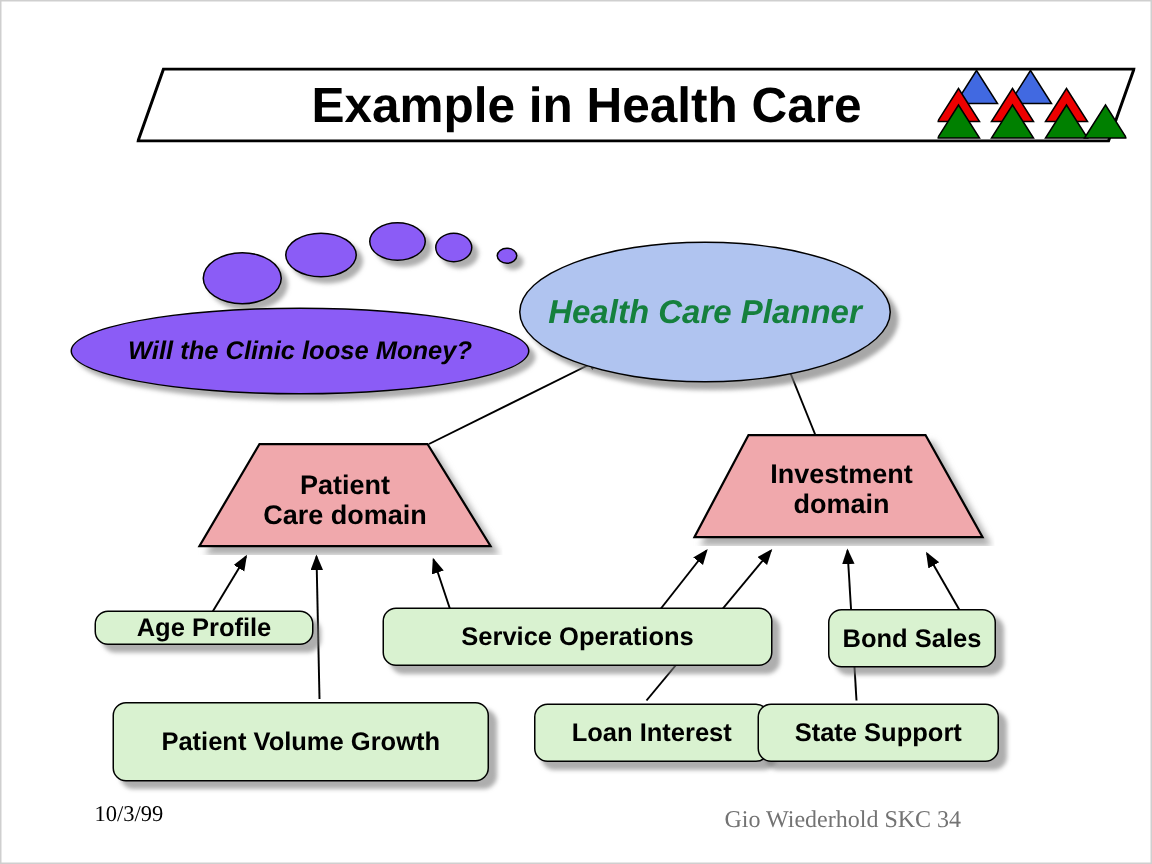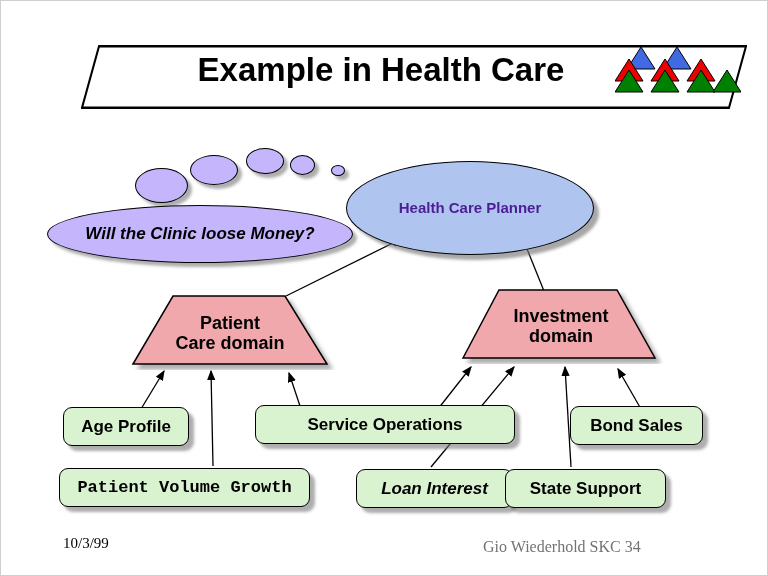--- a/index.html
+++ b/index.html
@@ -14,24 +14,24 @@
     background: #ffffff;
     overflow: hidden;
     font-family: "Liberation Sans", sans-serif;
     border: 1px solid #cfcfcf;
     box-sizing: border-box;
   }
 
   
   #title-banner {
     position: absolute;
-    left: 80px;
+    left: 90px;
     top: 44px;
     width: 666px;
-    height: 64px;
+    height: 50px;
   }
   #title-banner .banner-shape {
     position: absolute;
     left: 0; top: 0;
     width: 100%; height: 100%;
   }
   #title-text {
     position: absolute;
     left: 60px;
     top: 6px;
@@ -80,21 +80,21 @@
     border-radius: 50%;
     border: 1px solid #000000;
     box-sizing: border-box;
     box-shadow: 5px 5px 3px rgba(120,120,120,0.65);
   }
 
   
   .bubble {
     position: absolute;
     border-radius: 50%;
-    background: #c4b5fd;
+    background: #8b5cf6;
     border: 1px solid #000000;
     box-sizing: border-box;
     box-shadow: 4px 4px 3px rgba(120,120,120,0.6);
   }
 
   
   .trap-node { position: absolute; }
   .trap-node .shape {
     position: absolute;
     left: 0; top: 0;
@@ -198,21 +198,21 @@
   <div class="bubble" style="left:289px; top:154px; width:25px; height:20px;"></div>
   <div class="bubble" style="left:245px; top:147px; width:38px; height:26px;"></div>
   <div class="bubble" style="left:189px; top:154px; width:48px; height:30px;"></div>
   <div class="bubble" style="left:134px; top:167px; width:53px; height:35px;"></div>
   <div class="bubble" style="left:46px; top:204px; width:306px; height:58px;">
     <div class="node-label" style="font-size:17px; font-style:italic;">Will the Clinic loose Money?</div>
   </div>
 
   <div class="ellipse-node" style="left:345px; top:160px; width:248px; height:94px;">
     <div class="shape" style="background:#b0c4f0;"></div>
-    <div class="node-label" style="font-size:15px; color:#4c1d95;">Health Care Planner</div>
+    <div class="node-label" style="font-size:22px; color:#15803d;font-style:italic;">Health Care Planner</div>
   </div>
 
   <div class="trap-node" style="left:458px; top:285px; width:204px; height:78px;">
     <svg class="shape" viewBox="0 0 204 78" preserveAspectRatio="none">
       <polygon points="4,72 40,4 158,4 196,72" fill="#f0a8ac" stroke="#000000" stroke-width="1.5" style="filter:drop-shadow(5px 5px 2px rgba(120,120,120,0.6));"></polygon>
     </svg>
     <div class="node-label" style="font-size:18px; flex-direction:column; padding-top:2px;">
       <span>Investment</span>
       <span>domain</span>
     </div>
@@ -221,41 +221,41 @@
   <div class="trap-node" style="left:124px; top:291px; width:210px; height:78px;">
     <svg class="shape" viewBox="0 0 210 78" preserveAspectRatio="none">
       <polygon points="8,72 48,4 160,4 202,72" fill="#f0a8ac" stroke="#000000" stroke-width="1.5" style="filter:drop-shadow(5px 5px 2px rgba(120,120,120,0.6));"></polygon>
     </svg>
     <div class="node-label" style="font-size:18px; flex-direction:column; padding-top:4px;">
       <span>Patient</span>
       <span>Care domain</span>
     </div>
   </div>
 
-  <div class="leaf-node" style="left:62px; top:406px; width:126px; height:39px;">
+  <div class="leaf-node" style="left:62px; top:406px; width:126px; height:23px;padding-left:20px;">
     <div class="shape"></div>
     <div class="node-label">Age Profile</div>
   </div>
 
   <div class="leaf-node" style="left:254px; top:404px; width:260px; height:39px;">
     <div class="shape"></div>
     <div class="node-label">Service Operations</div>
   </div>
 
-  <div class="leaf-node" style="left:569px; top:405px; width:133px; height:39px;">
+  <div class="leaf-node" style="left:551px; top:405px; width:112px; height:39px;">
     <div class="shape"></div>
     <div class="node-label">Bond Sales</div>
   </div>
 
-  <div class="leaf-node" style="left:58px; top:467px; width:251px; height:39px;font-family:Liberation Mono, monospace;">
+  <div class="leaf-node" style="left:74px; top:467px; width:251px; height:53px;">
     <div class="shape"></div>
     <div class="node-label">Patient Volume Growth</div>
   </div>
 
-  <div class="leaf-node" style="left:355px; top:468px; width:157px; height:39px;font-style:italic;">
+  <div class="leaf-node" style="left:355px; top:468px; width:157px; height:39px;">
     <div class="shape"></div>
     <div class="node-label">Loan Interest</div>
   </div>
 
   <div class="leaf-node" style="left:504px; top:468px; width:161px; height:39px;">
     <div class="shape"></div>
     <div class="node-label">State Support</div>
   </div>
 
   <div id="date-text">10/3/99</div>

